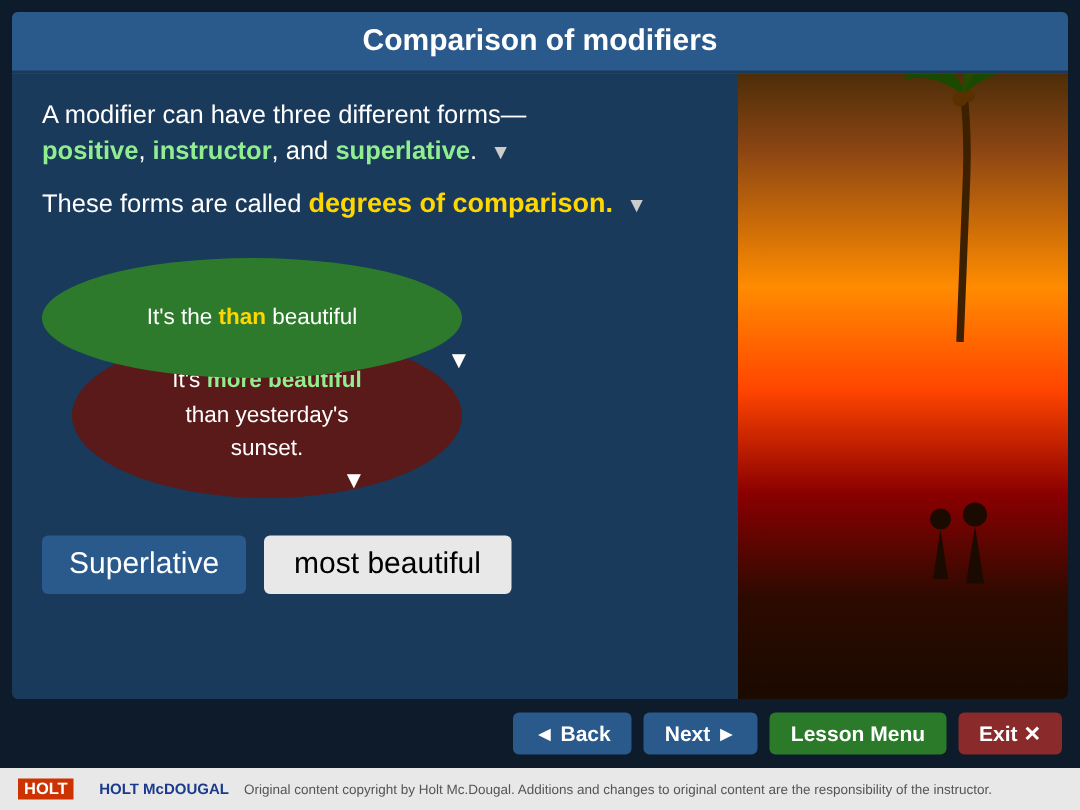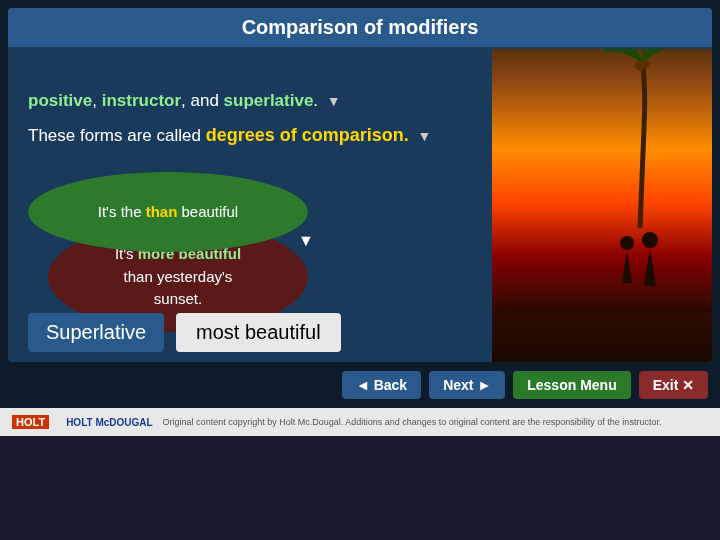--- a/index.html
+++ b/index.html
@@ -6,21 +6,21 @@
     body {
       width: 720px;
       height: 540px;
       background: #1a1a2e;
       font-family: Arial, sans-serif;
       overflow: hidden;
     }
 
     .main-container {
       width: 720px;
-      height: 436px;
+      height: 540px;
       display: flex;
       flex-direction: column;
       background: #0d1b2a;
     }
 
     .content-area {
       flex: 1;
       background: #1a3a5c;
       margin: 8px 8px 0 8px;
       border-radius: 4px;
@@ -325,21 +325,21 @@
         <path d="M38 20 L32 58 L44 58 L38 20" fill="#1a0a00"></path>
       </svg>
     </div>
 
     <div class="title-bar">
       <h1>Comparison of modifiers</h1>
     </div>
 
     <div class="text-content">
       <div class="intro-text">
-        <br>
+        <span>A modifier can have three different forms—</span><br>
         <span class="positive">positive</span><span>, </span><span class="comparative">instructor</span><span>, and </span><span class="superlative">superlative</span><span>.</span>
         <span class="arrow-indicator">▼</span>
       </div>
       <div class="degrees-text">
         <span>These forms are called </span><span class="degrees">degrees of comparison.</span>
         <span class="arrow-indicator">▼</span>
       </div>
     </div>
 
     <div class="bubbles-area">

